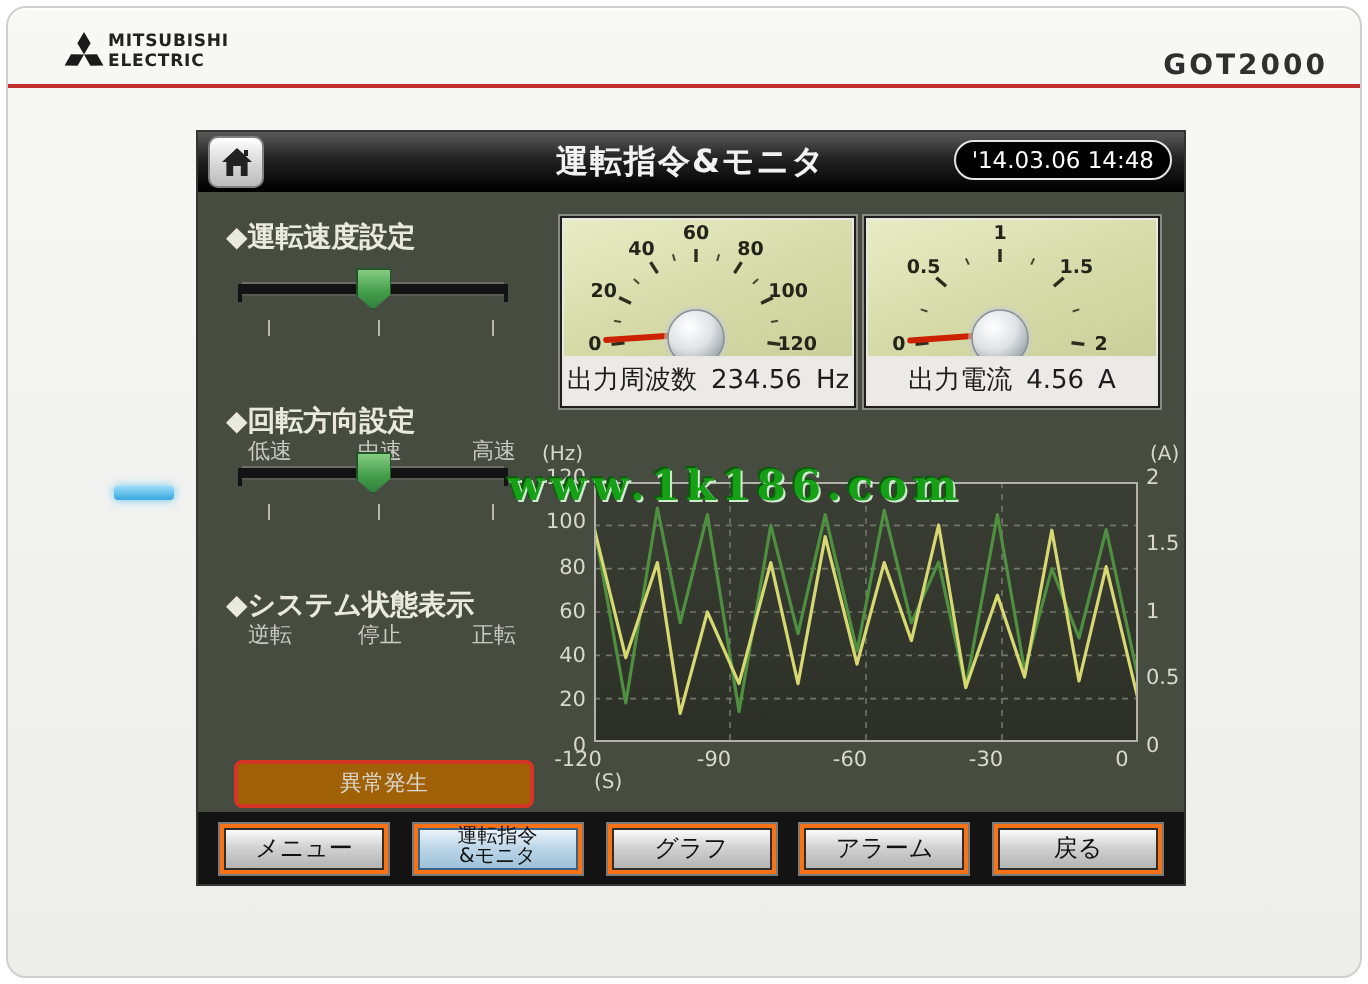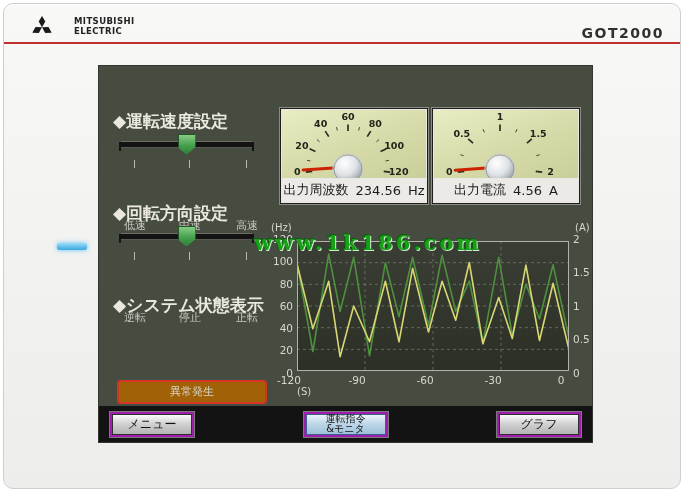--- a/index.html
+++ b/index.html
@@ -2,41 +2,41 @@
 <html><head>
 <meta charset="utf-8">
 <style>
   html,body{margin:0;padding:0;}
   body{width:684px;height:492px;background:#ffffff;position:relative;overflow:hidden;
        font-family:"DejaVu Sans","Liberation Sans",sans-serif;}
   
   .device{position:absolute;left:3px;top:3px;width:676px;height:484px;border-radius:10px;
           background:linear-gradient(#f8f8f6,#f1f1ef 60%,#ededeb);border:1px solid #cfcfcd;
           box-shadow:inset 0 1px 0 #ffffff;}
-  .brand{position:absolute;left:26px;top:11px;display:flex;align-items:center;gap:20px;}
+  .brand{position:absolute;left:26px;top:11px;display:flex;align-items:center;gap:0;}
   .brand-text{font-size:8.5px;font-weight:bold;color:#222;line-height:1.15;letter-spacing:.4px;}
   .model{position:absolute;right:16px;top:21px;font-size:14px;font-weight:bold;color:#303030;letter-spacing:1.5px;}
   .red-line{position:absolute;left:0;right:0;top:38px;height:2px;background:#c03030;}
   .power-led{position:absolute;left:53px;top:239px;width:30px;height:7px;border-radius:2px;
              background:linear-gradient(#9adcf8,#38a8e0);box-shadow:0 0 5px #66c6f2;}
   
   .screen{position:absolute;left:95px;top:62px;width:493px;height:376px;background:#474c41;
           box-shadow:0 0 0 1px #34352f;overflow:hidden;}
   
   .titlebar{position:absolute;left:0;top:0;width:100%;height:29px;
             background:linear-gradient(#5a5a5a,#242424 45%,#000 100%);border-bottom:1px solid #000;}
   .home-btn{position:absolute;left:5px;top:2px;width:26px;height:24px;border-radius:5px;
             background:linear-gradient(#ffffff,#d6d6d6 55%,#bcbcbc);border:1px solid #808080;
             display:flex;align-items:center;justify-content:center;}
   .page-title{position:absolute;left:0;top:5px;width:100%;text-align:center;color:#f2f2f2;
               font-size:16px;font-weight:bold;letter-spacing:1px;}
   .clock{position:absolute;right:6px;top:4px;height:18px;line-height:18px;padding:0 8px;
          border:1px solid #e6e6e6;border-radius:10px;background:#000;color:#fff;font-size:11.5px;}
   
-  .section-title{position:absolute;left:14px;color:#e9e9df;font-size:17px;font-weight:bold;}
+  .section-title{position:absolute;left:14px;color:#e9e9df;font-size:14px;font-weight:bold;}
   .slider{position:absolute;left:22px;width:131px;height:5px;background:#131313;
           box-shadow:0 -1px 0 #6d6d66,0 1px 0 #5a5a52;}
   .slider::before,.slider::after{content:"";position:absolute;top:0;width:2px;height:9px;background:#131313;}
   .slider::before{left:-2px;} .slider::after{right:-2px;}
   .slider-handle{position:absolute;left:50%;top:-8px;width:18px;height:21px;transform:translateX(-50%);
                  background:linear-gradient(#8ed08a,#44a04c 55%,#2f7c38);
                  clip-path:polygon(0 0,100% 0,100% 62%,50% 100%,0 62%);
                  box-shadow:inset 0 0 0 1px #1f5426;}
   .tickrow{position:absolute;left:22px;width:131px;height:8px;}
   .tickrow i{position:absolute;top:0;width:1px;height:8px;background:#b9b9b0;}
@@ -67,21 +67,21 @@
   #y-right{left:474px;align-items:flex-start;}
   #x-ticks{position:absolute;left:174px;top:308px;width:304px;display:flex;
            justify-content:space-between;font-size:10.5px;color:#d8d8ce;}
   #x-ticks span{width:32px;text-align:center;}
   .watermark{position:absolute;left:155px;top:164px;z-index:5;font-family:"DejaVu Serif","Liberation Serif",serif;
              font-weight:bold;font-size:21px;letter-spacing:3px;color:#16a016;
              text-shadow:1px 1px 0 #cdeccd,-1px -1px 0 #0c5c0c;}
   
   .navbar{position:absolute;left:0;top:340px;width:100%;height:36px;background:#131313;
           display:flex;align-items:center;justify-content:space-between;padding:0 10px;box-sizing:border-box;}
-  .nav-slot{width:86px;height:27px;background:#a21caf;border:1px solid #7a7a7a;padding:2px;box-sizing:border-box;}
+  .nav-slot{width:86px;height:27px;background:#f97316;border:1px solid #7a7a7a;padding:2px;box-sizing:border-box;}
   .nav-btn{width:100%;height:100%;display:flex;flex-direction:column;align-items:center;justify-content:center;
            background:linear-gradient(#fbfbfb,#d2d2d2 45%,#b4b4b4);border:1px solid #2e2e2e;
            font-size:12px;color:#111;line-height:1.05;box-sizing:border-box;}
   .nav-btn.active{background:linear-gradient(#ecf4fb,#bed7e9 45%,#9dc1d9);border-color:#3a6286;font-size:10px;}
 </style>
 </head>
 <body>
 
 <div class="device">
   <div class="brand">
@@ -94,20 +94,30 @@
       <div>MITSUBISHI</div>
       <div>ELECTRIC</div>
     </div>
   </div>
   <div class="model">GOT2000</div>
   <div class="red-line"></div>
   <div class="power-led"></div>
 
   <div class="screen">
 
+    <div class="titlebar">
+      <div class="home-btn">
+        <svg width="17" height="16" viewBox="0 0 17 16">
+          <polygon points="8.5,1 16,8 13.8,8 13.8,15 10.4,15 10.4,10 6.6,10 6.6,15 3.2,15 3.2,8 1,8" fill="#222"></polygon>
+          <rect x="12" y="2" width="2" height="3" fill="#222"></rect>
+        </svg>
+      </div>
+      <div class="page-title">運転指令&amp;モニタ</div>
+      <div class="clock">'14.03.06 14:48</div>
+    </div>
 
     <div class="section-title" style="top:44px">◆運転速度設定</div>
     <div class="slider" style="top:76px">
       <div class="slider-handle"></div>
     </div>
     <div class="tickrow" style="top:94px">
       <i style="left:13px"></i>
         <i style="left:68px"></i>
         <i style="left:125px"></i>
     </div>
@@ -272,15 +282,25 @@
         <div class="nav-btn active">
             <span>運転指令</span>
             <span>&amp;モニタ</span>
           </div>
       </div>
       <div class="nav-slot">
         <div class="nav-btn">
             <span>グラフ</span>
           </div>
       </div>
+      <div class="nav-slot">
+        <div class="nav-btn">
+            <span>アラーム</span>
+          </div>
+      </div>
+      <div class="nav-slot">
+        <div class="nav-btn">
+            <span>戻る</span>
+          </div>
+      </div>
     </div>
   </div>
 </div>
 
 </body></html>

